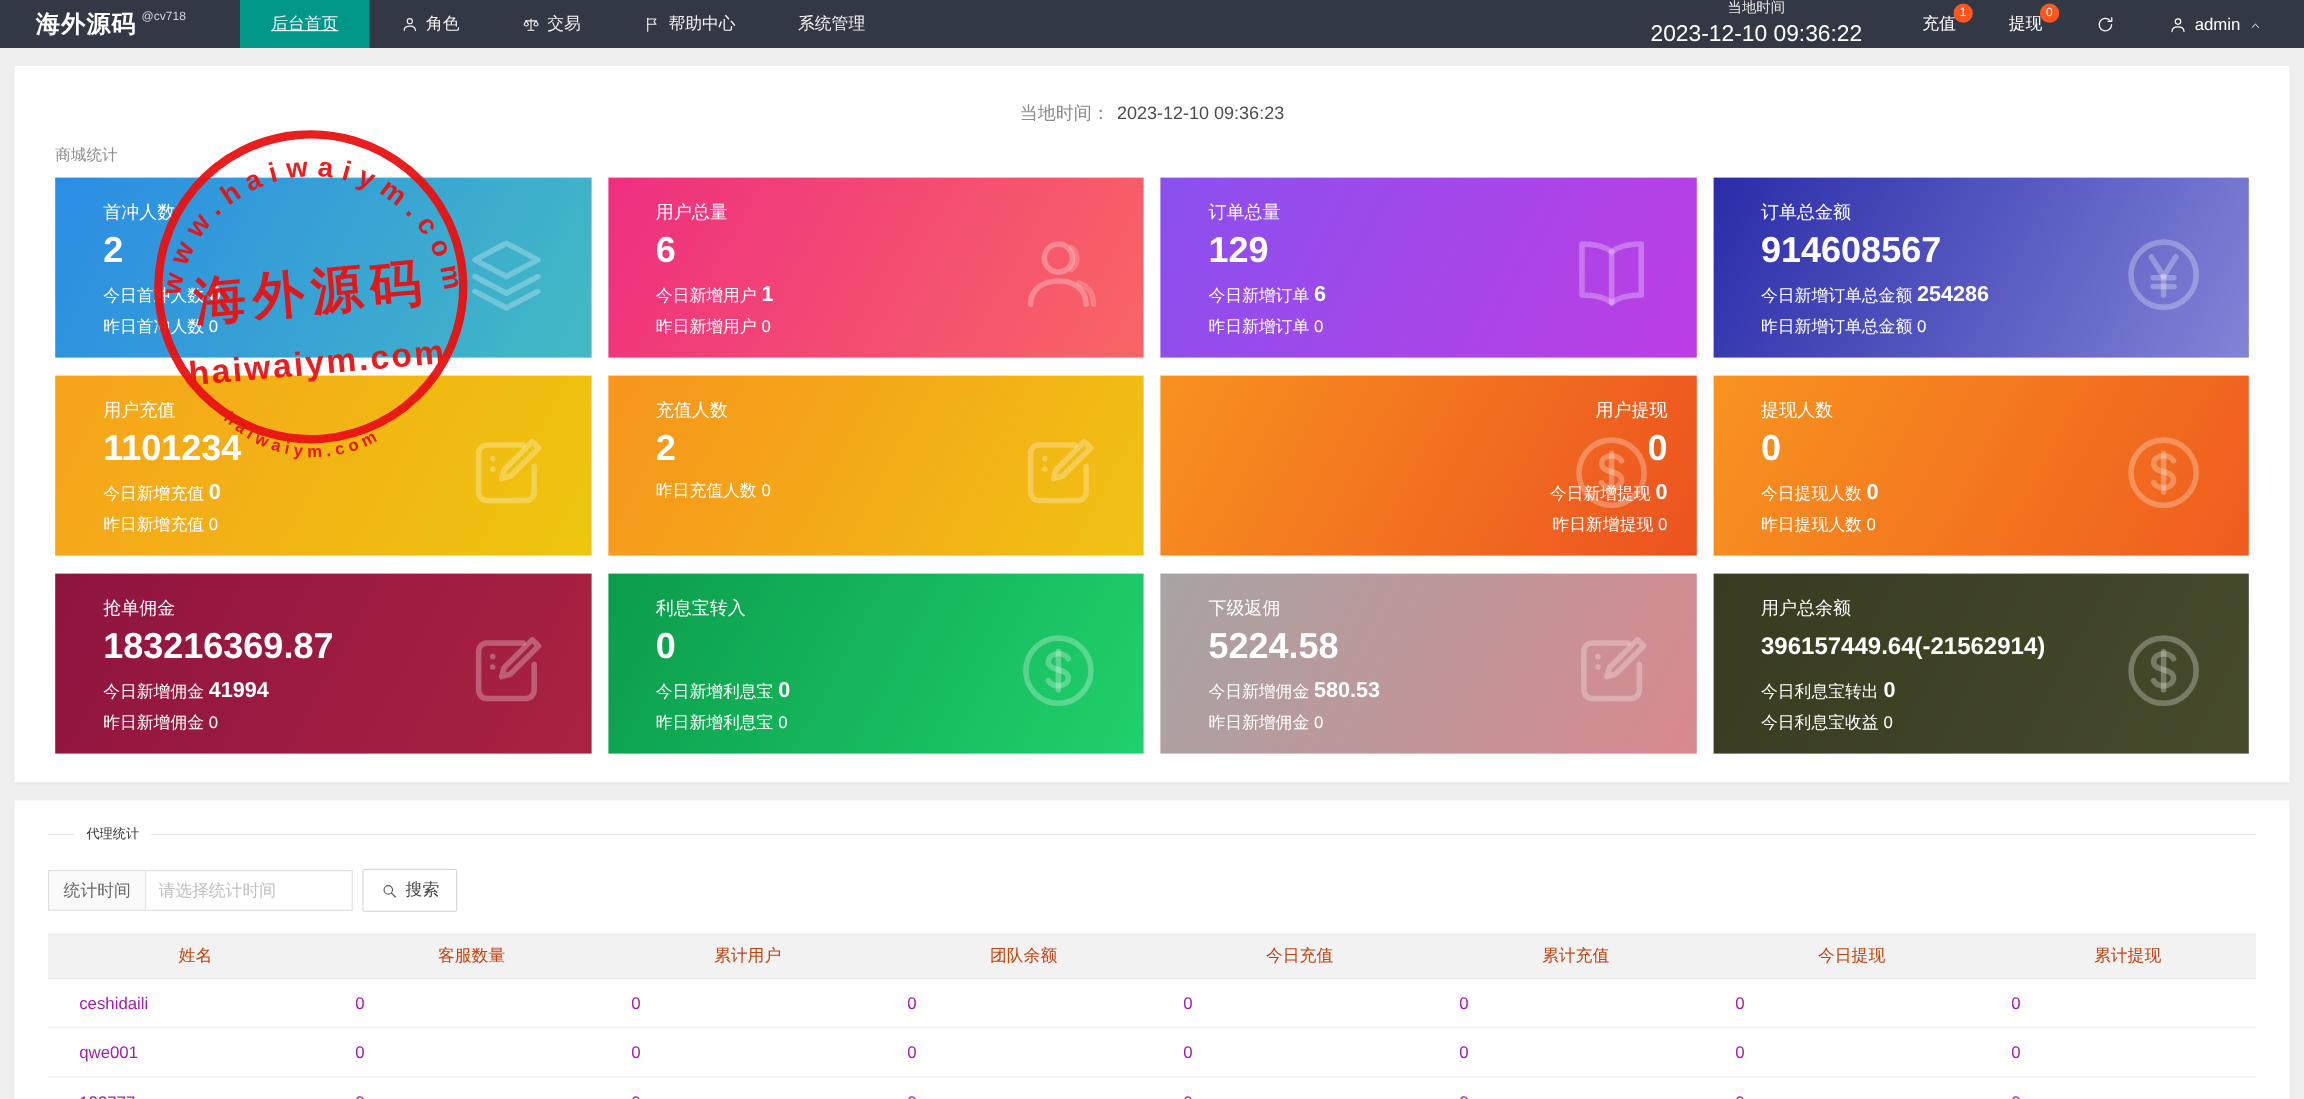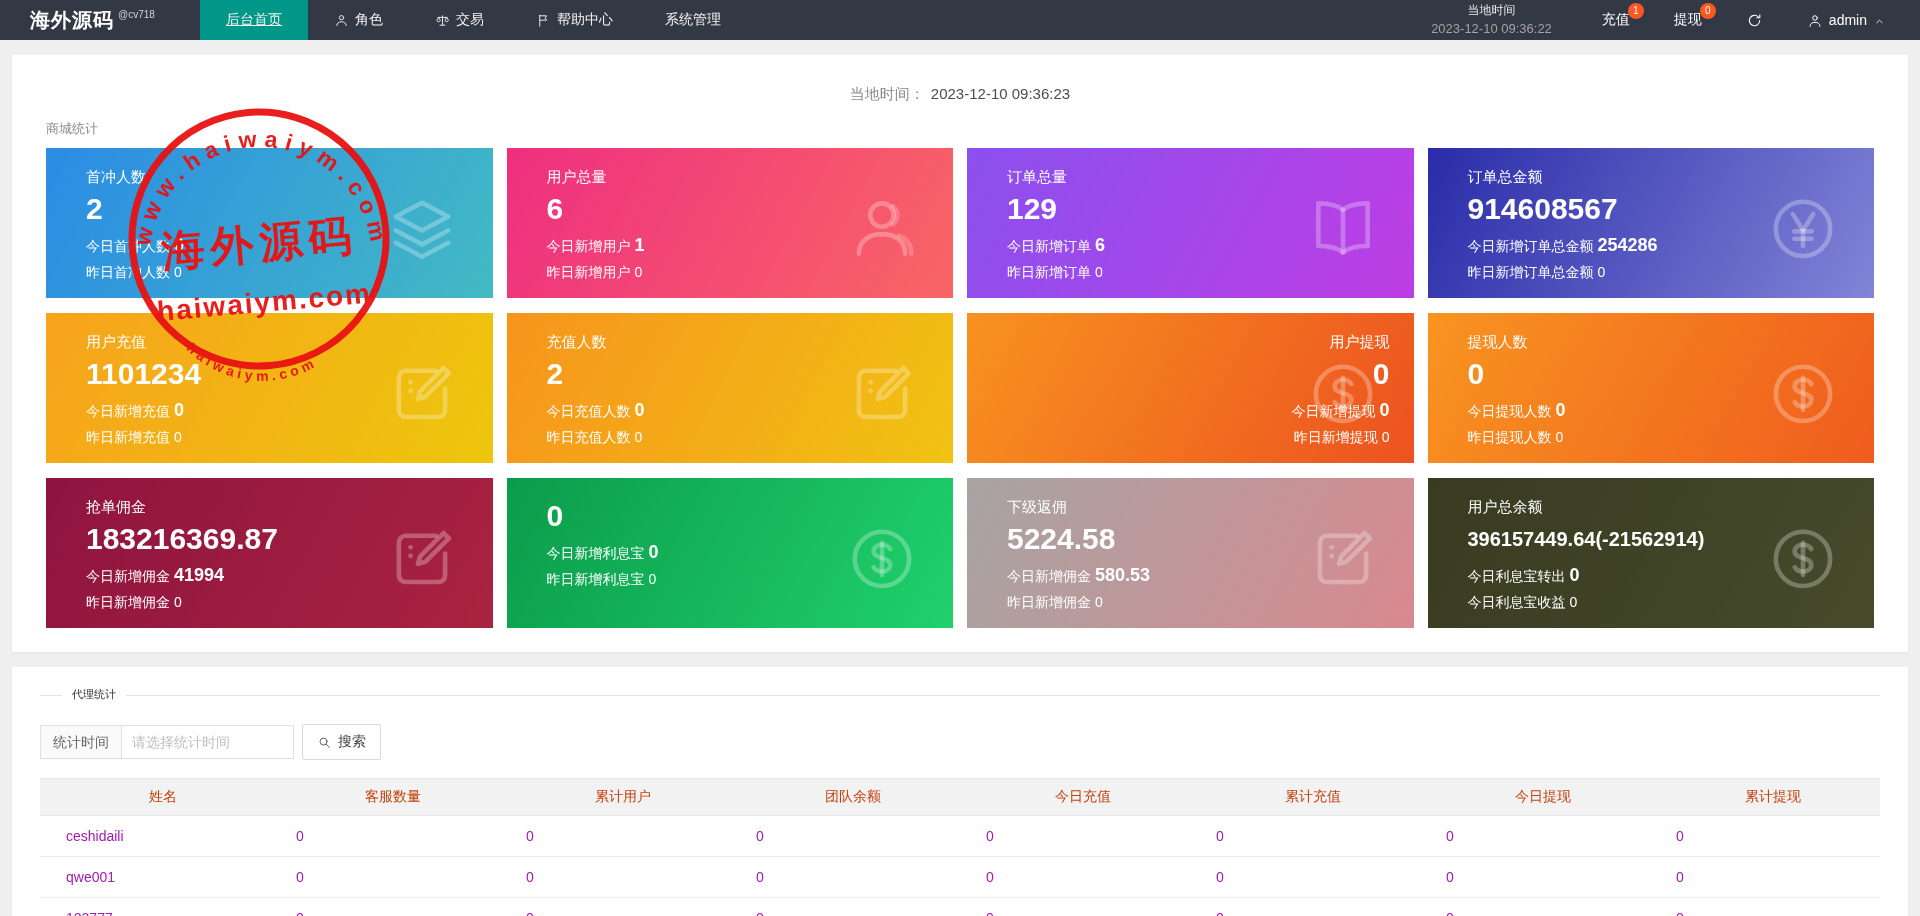--- a/index.html
+++ b/index.html
@@ -11,21 +11,21 @@
   .brand { display:flex; align-items:center; padding:0 36px 0 30px; min-width:200px; }
   .brand-name { font-size:20px; font-weight:bold; letter-spacing:1px; }
   .brand-sup { font-size:10px; color:#cfd3dc; margin-left:4px; position:relative; top:-6px; }
   .nav-tabs { display:flex; align-items:stretch; }
   .tab { display:flex; align-items:center; gap:6px; padding:0 26px; font-size:14px; color:#f2f2f2; cursor:pointer; }
   .tab.active { background:#009688;text-decoration:underline; }
   .tab .icn { width:15px; height:15px; }
   .nav-right { margin-left:auto; display:flex; align-items:stretch; }
   .time-block { display:flex; flex-direction:column; justify-content:center; align-items:center; padding:0 28px; line-height:1.5; }
   .time-label { font-size:12px; color:#e8e8e8; }
-  .time-value { font-size:13px; color:#a3a3a3; }
+  .time-value { font-size:19px; color:#ffffff; }
   .nav-item { position:relative; display:flex; align-items:center; padding:0 22px; font-size:14px; cursor:pointer; }
   .nav-badge { position:absolute; top:3px; right:8px; min-width:16px; height:16px; border-radius:8px; background:#ff5722; color:#fff; font-size:10px; line-height:16px; text-align:center; padding:0 4px; }
   .nav-item .icn { width:17px; height:17px; }
   .user-item { gap:6px; padding-right:34px; }
 
   
   .panel { background:#fff; margin:15px 12px 0 12px; box-shadow:0 1px 2px rgba(0,0,0,.05); }
   .panel-1 { padding:18px 22px 24px 22px; }
   .panel-2 { padding:14px 28px 20px 28px; height:260px; }
 
@@ -199,21 +199,20 @@
         <div class="card-icon"><svg class="icn" style="width:74px;height:74px" viewBox="0 0 24 24" fill="none" stroke="currentColor" stroke-width="1.5" stroke-linecap="round" stroke-linejoin="round">
             <path d="M16.5 4.5H6.7A2.2 2.2 0 0 0 4.5 6.7v10.6a2.2 2.2 0 0 0 2.2 2.2h10.6a2.2 2.2 0 0 0 2.2-2.2v-7"></path>
             <path d="M19 3.6l1.7 1.7-7.6 7.6-2.4.7.7-2.4L19 3.6z"></path>
             <path d="M8.3 8.2h.01"></path>
             <path d="M8.3 11h.01"></path>
           </svg></div>
       </div>
       <div class="stat-card" style="background: linear-gradient(118deg, rgb(247, 148, 29), rgb(240, 195, 18));">
         <div class="card-title">充值人数</div>
         <div class="card-value">2</div>
-        <div class="card-line">今日充值人数<span class="num1">0</span></div>
         <div class="card-line">昨日充值人数<span class="num2">0</span></div>
         <div class="card-icon"><svg class="icn" style="width:74px;height:74px" viewBox="0 0 24 24" fill="none" stroke="currentColor" stroke-width="1.5" stroke-linecap="round" stroke-linejoin="round">
             <path d="M16.5 4.5H6.7A2.2 2.2 0 0 0 4.5 6.7v10.6a2.2 2.2 0 0 0 2.2 2.2h10.6a2.2 2.2 0 0 0 2.2-2.2v-7"></path>
             <path d="M19 3.6l1.7 1.7-7.6 7.6-2.4.7.7-2.4L19 3.6z"></path>
             <path d="M8.3 8.2h.01"></path>
             <path d="M8.3 11h.01"></path>
           </svg></div>
       </div>
       <div class="stat-card" style="background: linear-gradient(118deg, rgb(248, 146, 31), rgb(236, 82, 32)); text-align: right;">
         <div class="card-title">用户提现</div>
@@ -243,20 +242,21 @@
         <div class="card-line">今日新增佣金<span class="num1">41994</span></div>
         <div class="card-line">昨日新增佣金<span class="num2">0</span></div>
         <div class="card-icon"><svg class="icn" style="width:74px;height:74px" viewBox="0 0 24 24" fill="none" stroke="currentColor" stroke-width="1.5" stroke-linecap="round" stroke-linejoin="round">
             <path d="M16.5 4.5H6.7A2.2 2.2 0 0 0 4.5 6.7v10.6a2.2 2.2 0 0 0 2.2 2.2h10.6a2.2 2.2 0 0 0 2.2-2.2v-7"></path>
             <path d="M19 3.6l1.7 1.7-7.6 7.6-2.4.7.7-2.4L19 3.6z"></path>
             <path d="M8.3 8.2h.01"></path>
             <path d="M8.3 11h.01"></path>
           </svg></div>
       </div>
       <div class="stat-card" style="background: linear-gradient(118deg, rgb(11, 156, 75), rgb(32, 209, 108));">
+        <div class="card-title">利息宝转入</div>
         <div class="card-value">0</div>
         <div class="card-line">今日新增利息宝<span class="num1">0</span></div>
         <div class="card-line">昨日新增利息宝<span class="num2">0</span></div>
         <div class="card-icon"><svg class="icn" style="width:74px;height:74px" viewBox="0 0 24 24" fill="none" stroke="currentColor" stroke-width="1.5" stroke-linecap="round" stroke-linejoin="round">
             <circle cx="12" cy="12" r="8.8"></circle>
             <path d="M12 6.8v10.4"></path>
             <path d="M14.7 8.8c-.5-.9-1.5-1.4-2.7-1.4-1.5 0-2.7.9-2.7 2.1 0 2.9 5.4 1.6 5.4 4.5 0 1.2-1.2 2.1-2.7 2.1-1.2 0-2.2-.5-2.7-1.4"></path>
           </svg></div>
       </div>
       <div class="stat-card" style="background: linear-gradient(118deg, rgb(167, 164, 163), rgb(216, 137, 143));">

